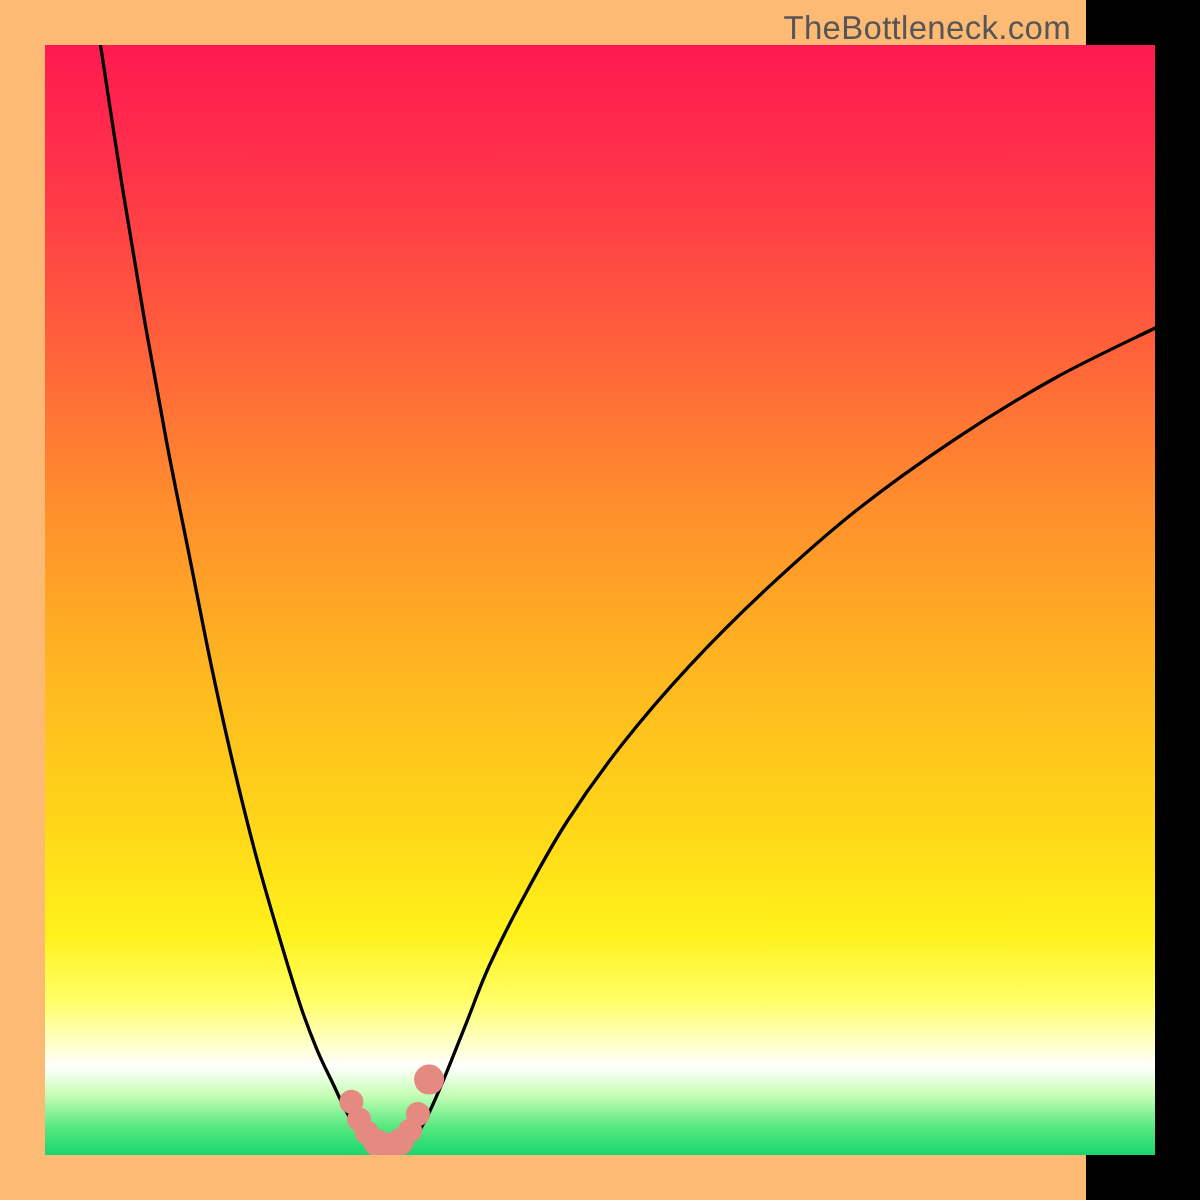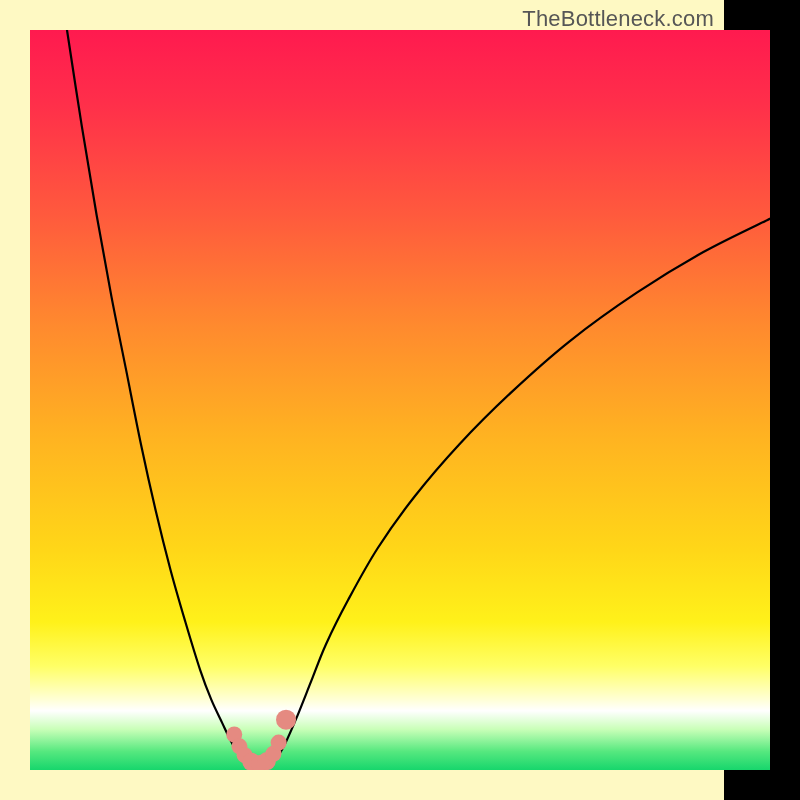--- a/index.html
+++ b/index.html
@@ -8,21 +8,21 @@
     width: 800px;
     height: 800px;
     background: #000;
     overflow: hidden;
     font-family: Arial, Helvetica, sans-serif;
   }
   .frame {
     position: absolute;
     left: 0; top: 0;
     width: 724px; height: 800px;
-    background: #fef9c3;
+    background: #fdba74;
   }
   .plot {
     position: absolute;
     left: 30px;
     top: 30px;
     width: 740px;
     height: 740px;
   }
   .watermark {
     position: absolute;

